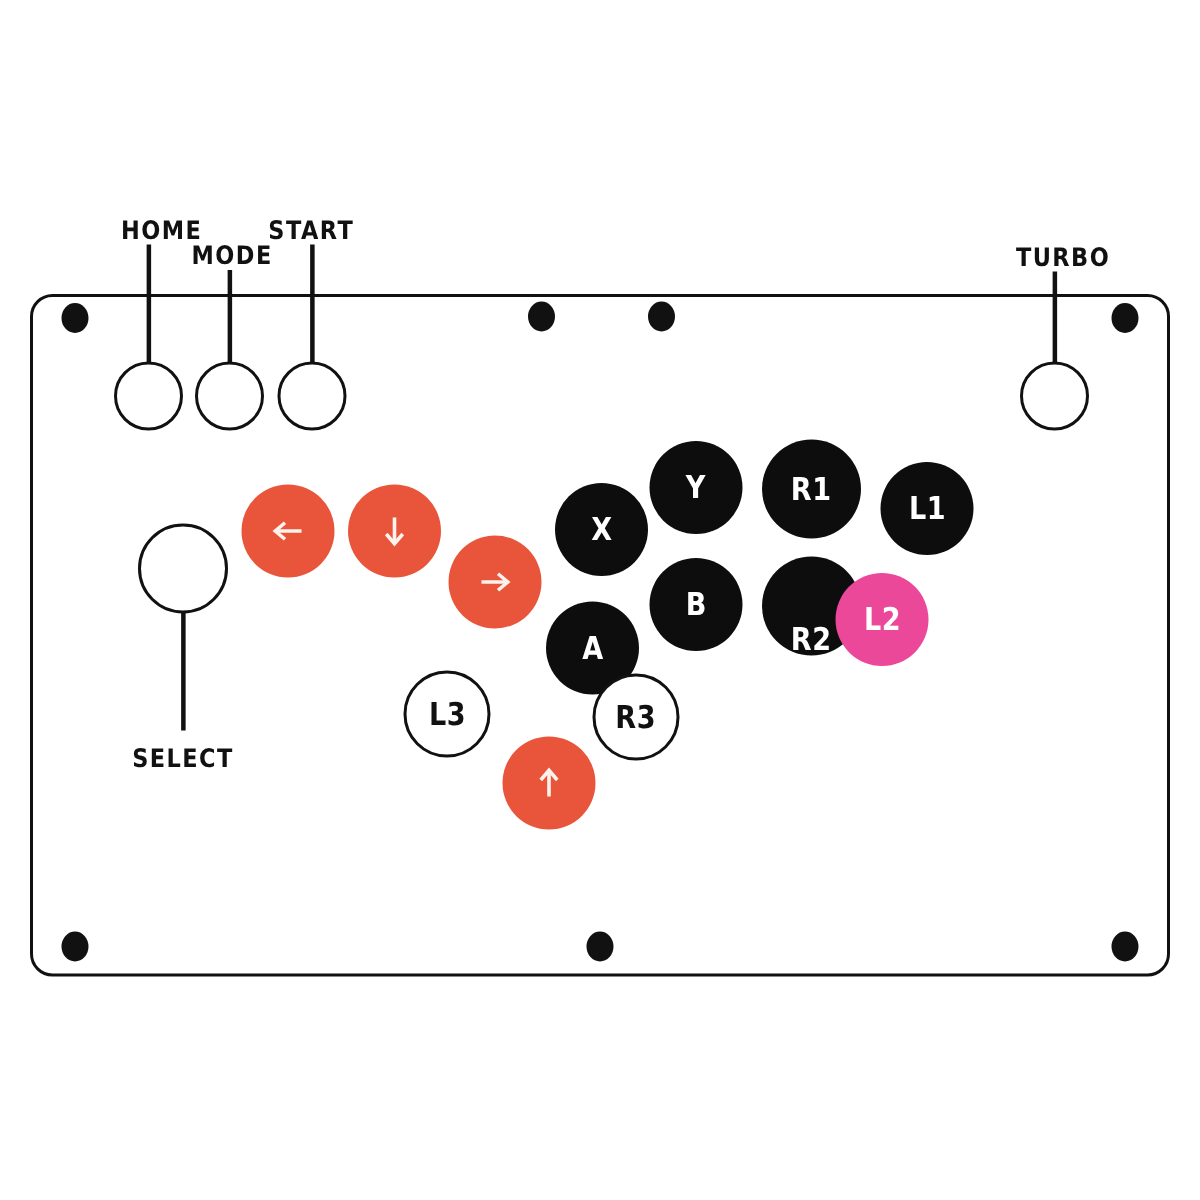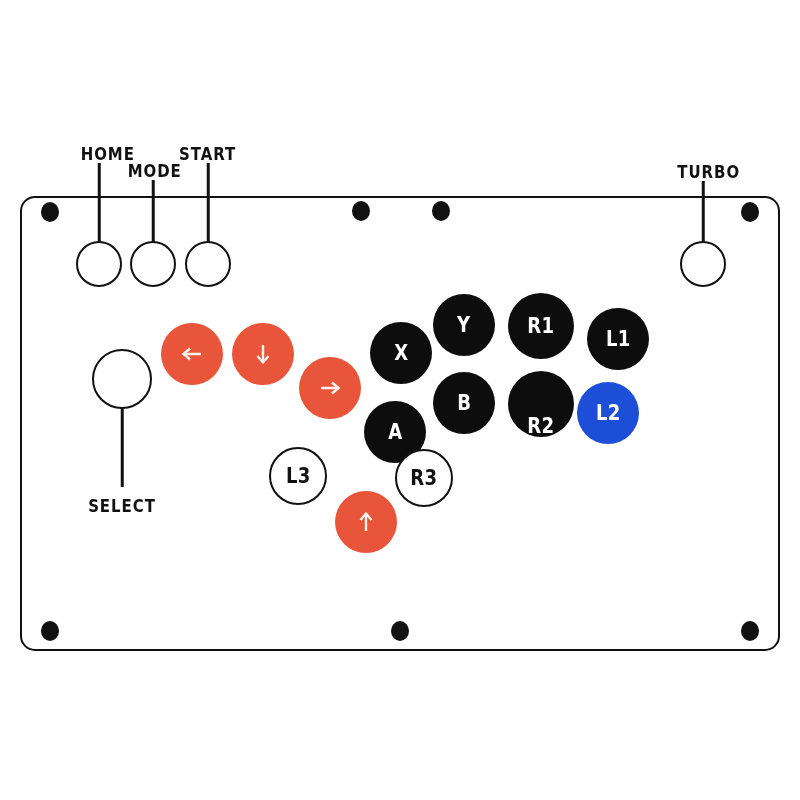--- a/index.html
+++ b/index.html
@@ -181,21 +181,21 @@
       </div>
       <div class="btn btn-black" style="left: 395px; top: 432px; width: 62px; height: 62px; background: rgb(13, 13, 13);">
         <span class="btn-label">A</span>
       </div>
       <div class="btn btn-black" style="left: 464px; top: 403px; width: 62px; height: 62px; background: rgb(13, 13, 13);">
         <span class="btn-label">B</span>
       </div>
       <div class="btn btn-black" style="left: 541px; top: 404px; width: 66px; height: 66px; background: rgb(13, 13, 13); align-items: flex-end;">
         <span class="btn-label">R2</span>
       </div>
-      <div class="btn btn-black" style="left: 608px; top: 413px; width: 62px; height: 62px; background: #1d4ed8;">
+      <div class="btn btn-black" style="left: 588px; top: 413px; width: 62px; height: 62px; background: #ec4899;">
         <span class="btn-label">L2</span>
       </div>
       <div class="btn btn-white" style="left: 298px; top: 476px; width: 58px; height: 58px; justify-content: center;">
         <span class="btn-label">L3</span>
       </div>
       <div class="btn btn-white" style="left: 424px; top: 478px; width: 58px; height: 58px;">
         <span class="btn-label">R3</span>
       </div>
     </div>
 </div>

